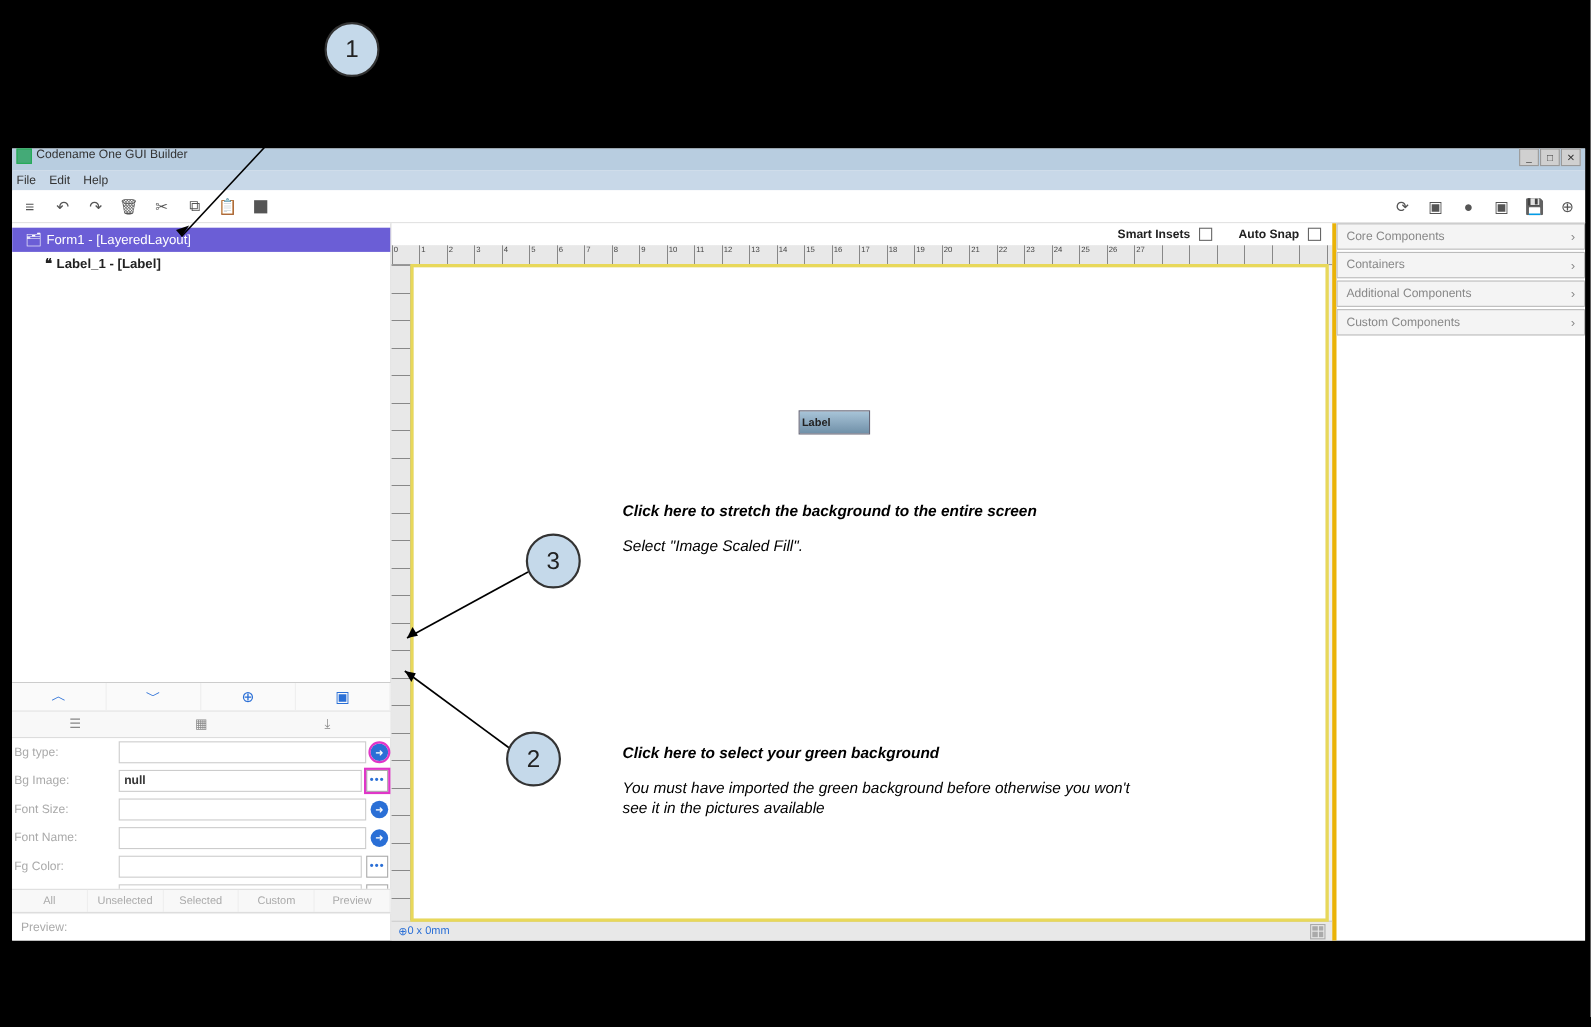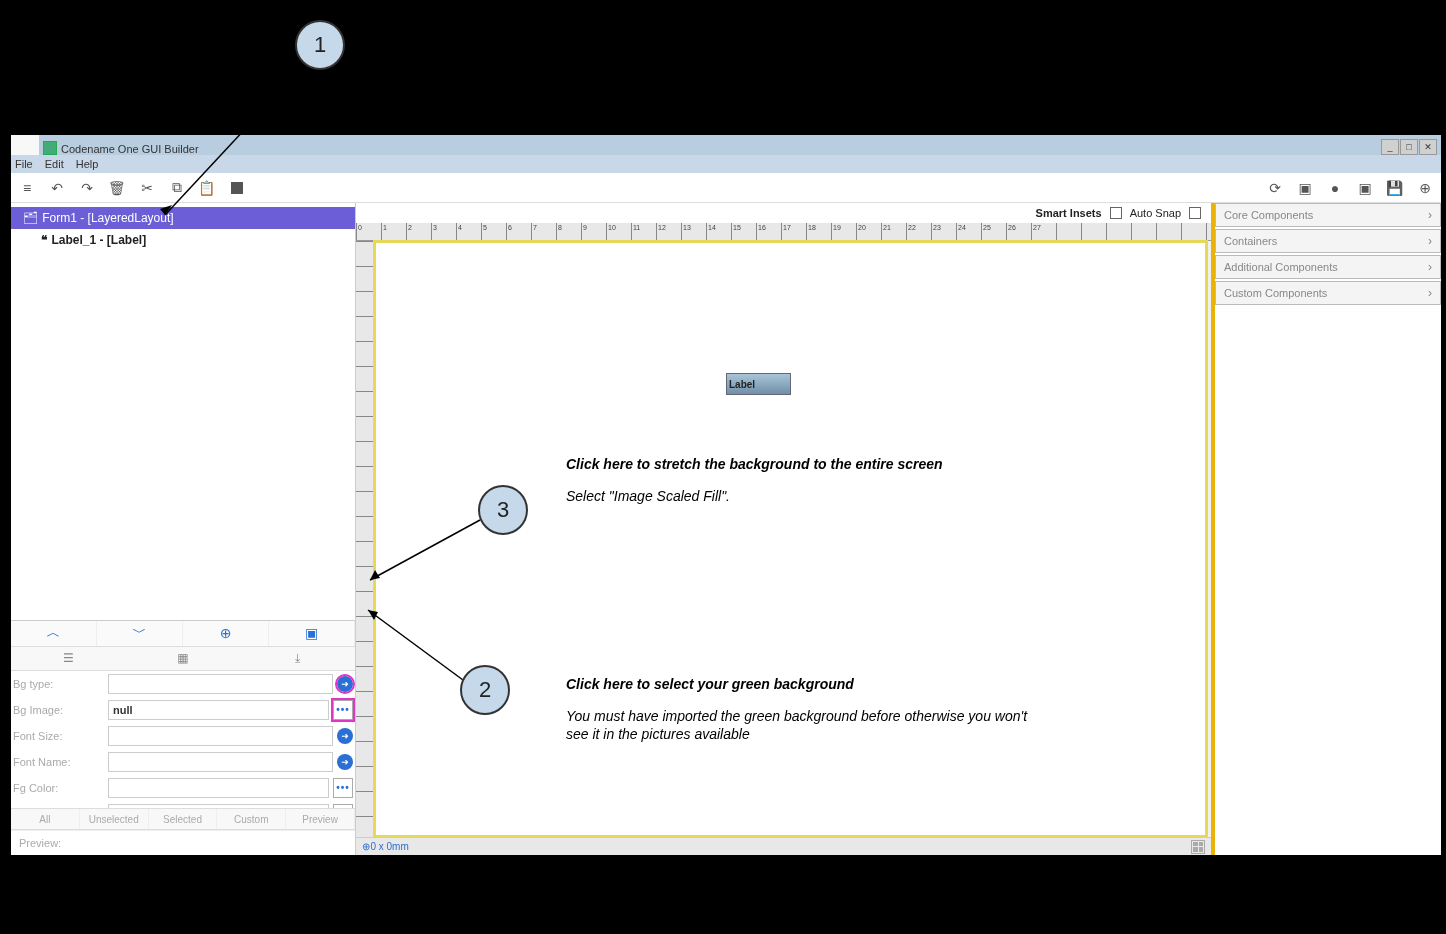--- a/index.html
+++ b/index.html
@@ -11,21 +11,21 @@
 
 .annotation { position: absolute; font-size: 14px; color: #000; z-index: 40; line-height: 1.3; }
 .annotation .bold-italic { font-weight: bold; font-style: italic; }
 .annotation .italic { font-style: italic; }
 
 
 .arrow-line { position: absolute; z-index: 45; }
 
 
 .app { position: absolute; top: 135px; left: 11px; width: 1430px; height: 720px; background: #f8f8f8; z-index: 10; }
-.titlebar { height: 20px; background: #b8cde0; display: flex; align-items: flex-end; padding: 0 4px; font-size: 11px; color: #333; margin-left: 28px; }
+.titlebar { height: 20px; background: #b8cde0; display: flex; align-items: flex-start; padding: 0 4px; font-size: 11px; color: #333; }
 .titlebar .icon { width: 14px; height: 14px; background: #4a7; margin-right: 4px; border: 1px solid #2a5; }
 .titlebar-buttons { margin-left: auto; display: flex; gap: 1px; }
 .titlebar-btn { width: 18px; height: 16px; background: #d0d0d0; border: 1px solid #999; display: flex; align-items: center; justify-content: center; font-size: 9px; cursor: pointer; }
 
 .menubar { height: 18px; background: #c8d8e8; display: flex; align-items: center; padding: 0 4px; font-size: 11px; color: #333; }
 .menubar span { margin-right: 12px; cursor: pointer; }
 
 .toolbar { height: 30px; background: #fff; border-bottom: 1px solid #ddd; display: flex; align-items: center; padding: 0 8px; gap: 14px; font-size: 14px; color: #555; }
 .toolbar-right { margin-left: auto; display: flex; gap: 14px; }
 .tb-icon { cursor: pointer; width: 16px; height: 16px; display: flex; align-items: center; justify-content: center; }
@@ -219,21 +219,21 @@
         <div class="state-tab">Custom</div>
         <div class="state-tab">Preview</div>
       </div>
       <div class="preview-label">Preview:</div>
     </div>
 
     <div class="canvas-area">
       <div class="canvas-header">
         <span style="font-weight:bold;">Smart Insets</span>
         <span class="chk"></span>
-        <span style="font-weight:normal;">Auto Snap</span>
+        <span style="font-weight:bold;margin-left:16px;">Auto Snap</span>
         <span class="chk"></span>
       </div>
       <div class="ruler-h">
         <div class="ruler-h-labels">
             <span>0</span>
             <span>1</span>
             <span>2</span>
             <span>3</span>
             <span>4</span>
             <span>5</span>

